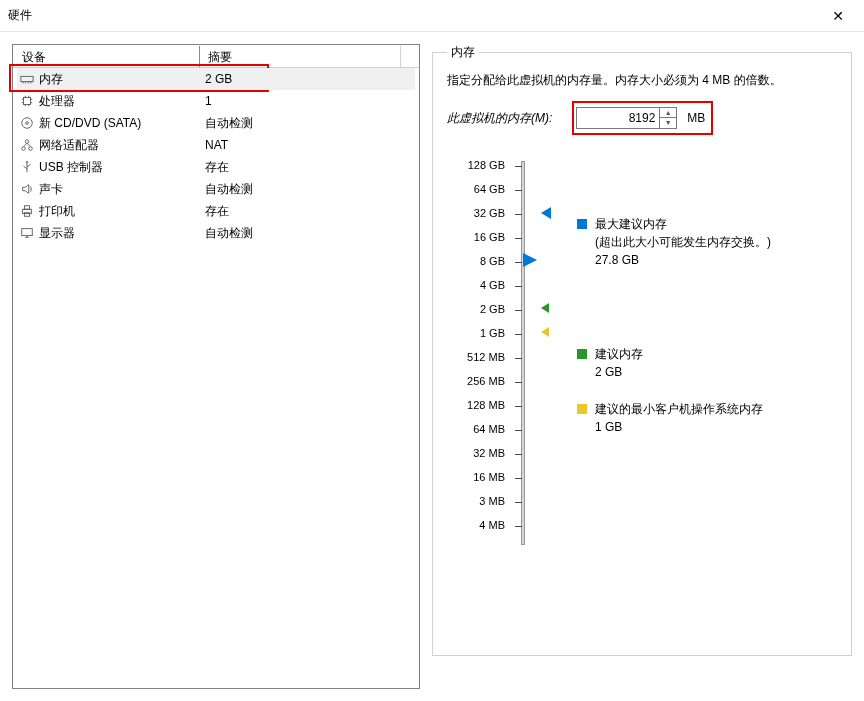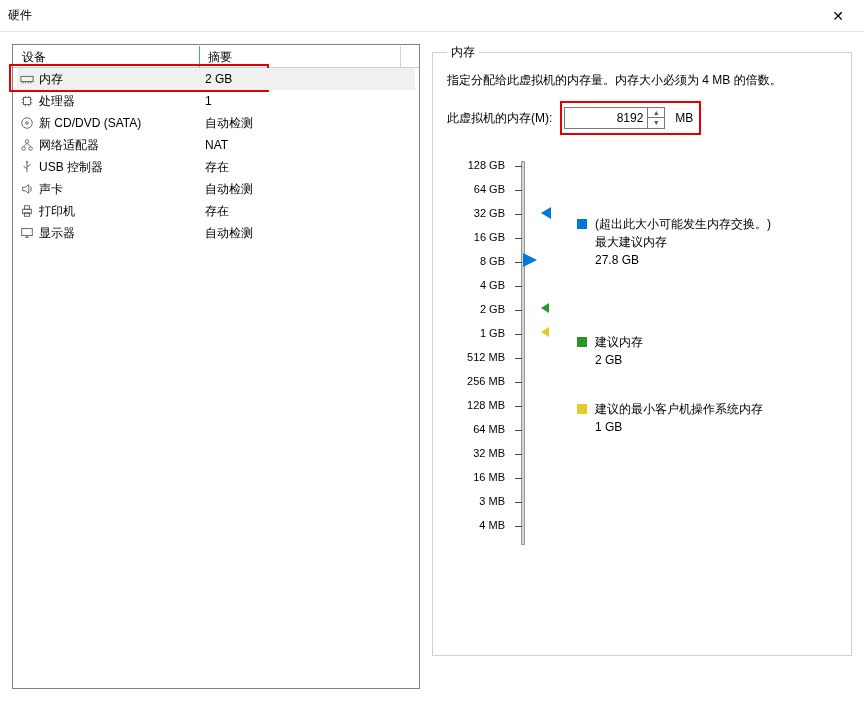--- a/index.html
+++ b/index.html
@@ -93,21 +93,21 @@
     font-size: 12px;
     padding: 0 4px;
   }
   .mem-desc { line-height: 1.5; margin-bottom: 12px; }
   .mem-input-row {
     display: flex;
     align-items: center;
     margin-bottom: 18px;
     position: relative;
   }
-  .mem-input-label { margin-right: 8px; }
+  .mem-input-label { margin-right: 20px; font-style: italic; }
   .mem-input-wrap {
     display: flex;
     align-items: center;
     border: 2px solid #e40000;
     padding: 4px 6px 4px 2px;
   }
   .spinner-box {
     display: flex;
     border: 1px solid #7a7a7a;
     height: 22px;
@@ -410,26 +410,26 @@
         <div style="position:relative; width:20px;">
           <div class="tri tri-left-blue" style="position:absolute; left:0; top:54px;"></div>
           <div class="tri tri-left-green" style="position:absolute; left:0; top:150px;"></div>
           <div class="tri tri-left-yellow" style="position:absolute; left:0; top:174px;"></div>
         </div>
 
         <div class="legend-area">
           <div class="legend-block" style="top:62px;">
             <div class="legend-sq sq-blue"></div>
             <div class="legend-txt">
+              <div>最大建议内存</div>
               <div>(超出此大小可能发生内存交换。)</div>
-              <div>最大建议内存</div>
               <div>27.8 GB</div>
             </div>
           </div>
-          <div class="legend-block" style="top:180px;">
+          <div class="legend-block" style="top:192px;">
             <div class="legend-sq sq-green"></div>
             <div class="legend-txt">
               <div>建议内存</div>
               <div>2 GB</div>
             </div>
           </div>
           <div class="legend-block" style="top:247px;">
             <div class="legend-sq sq-yellow"></div>
             <div class="legend-txt">
               <div>建议的最小客户机操作系统内存</div>

